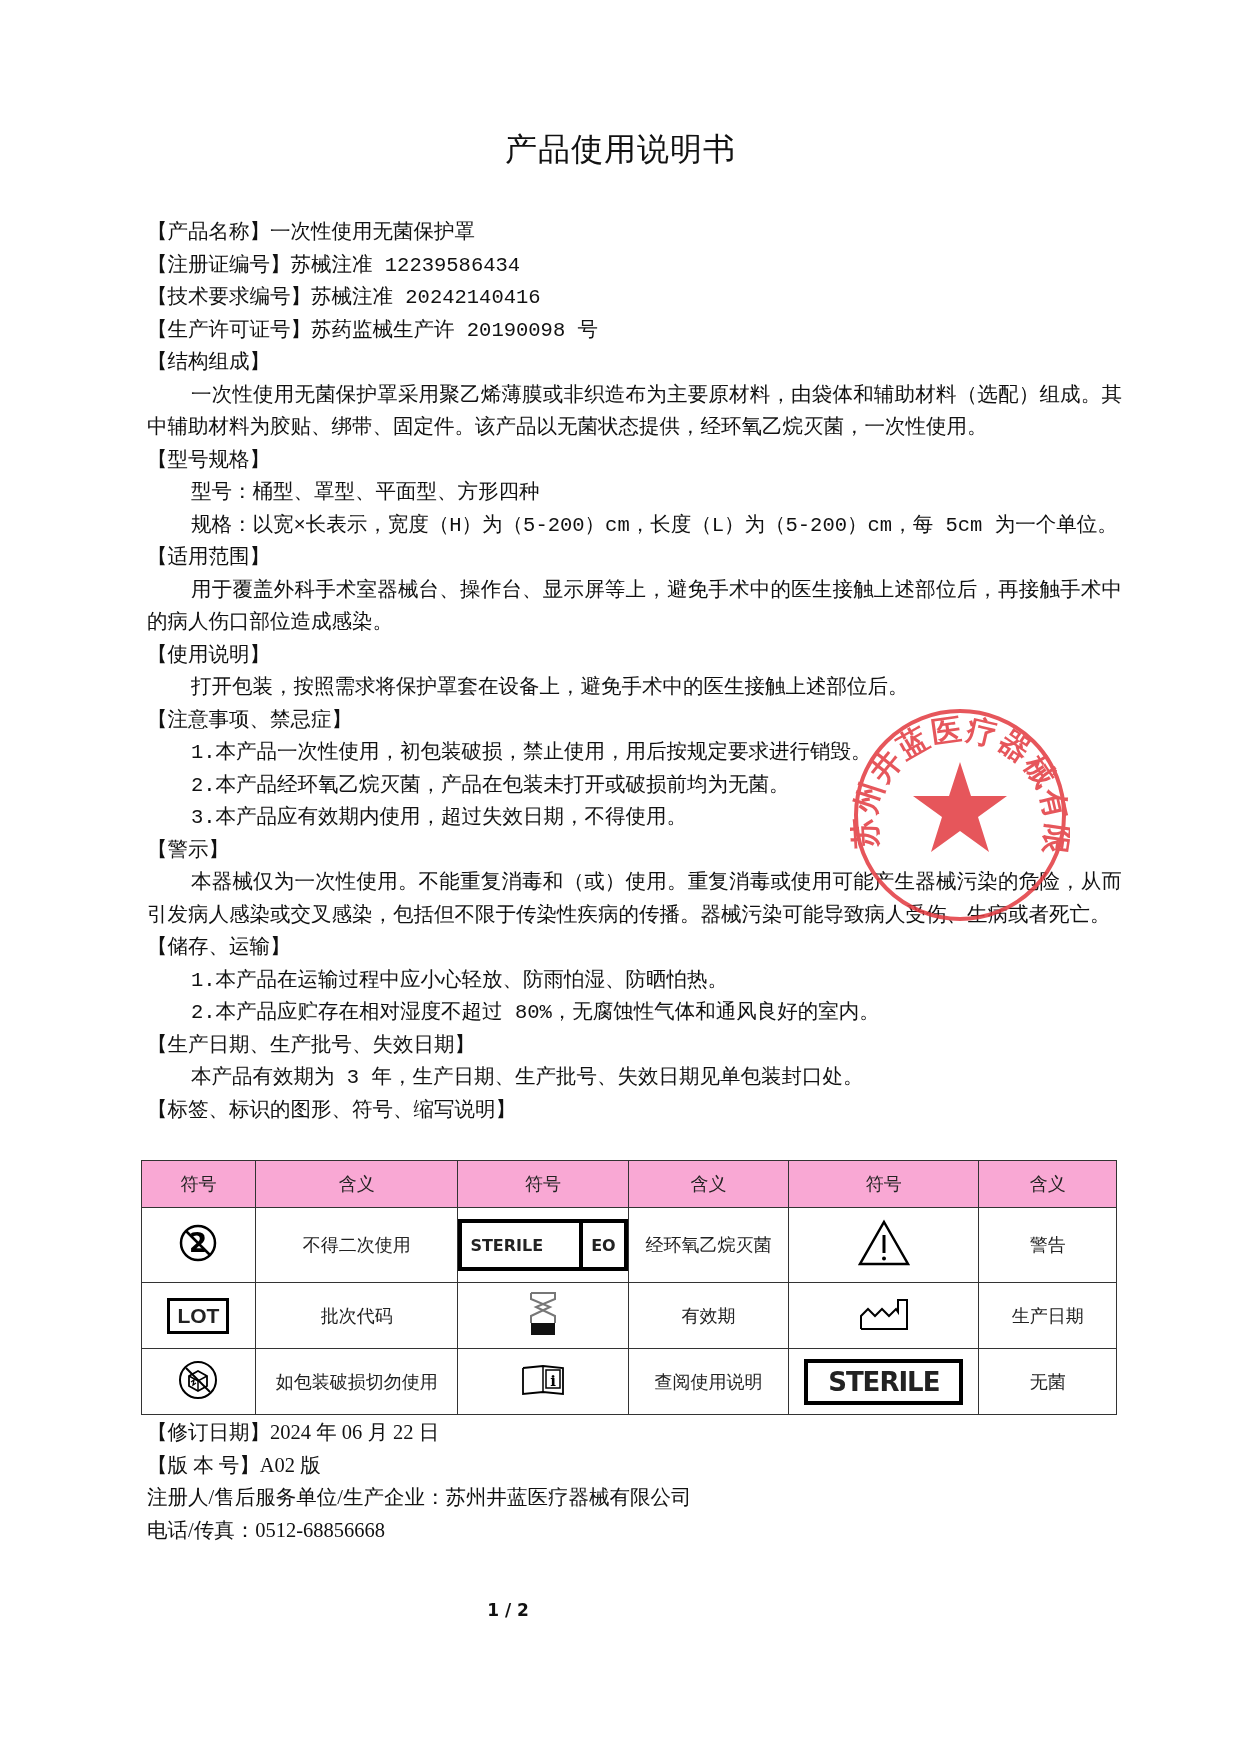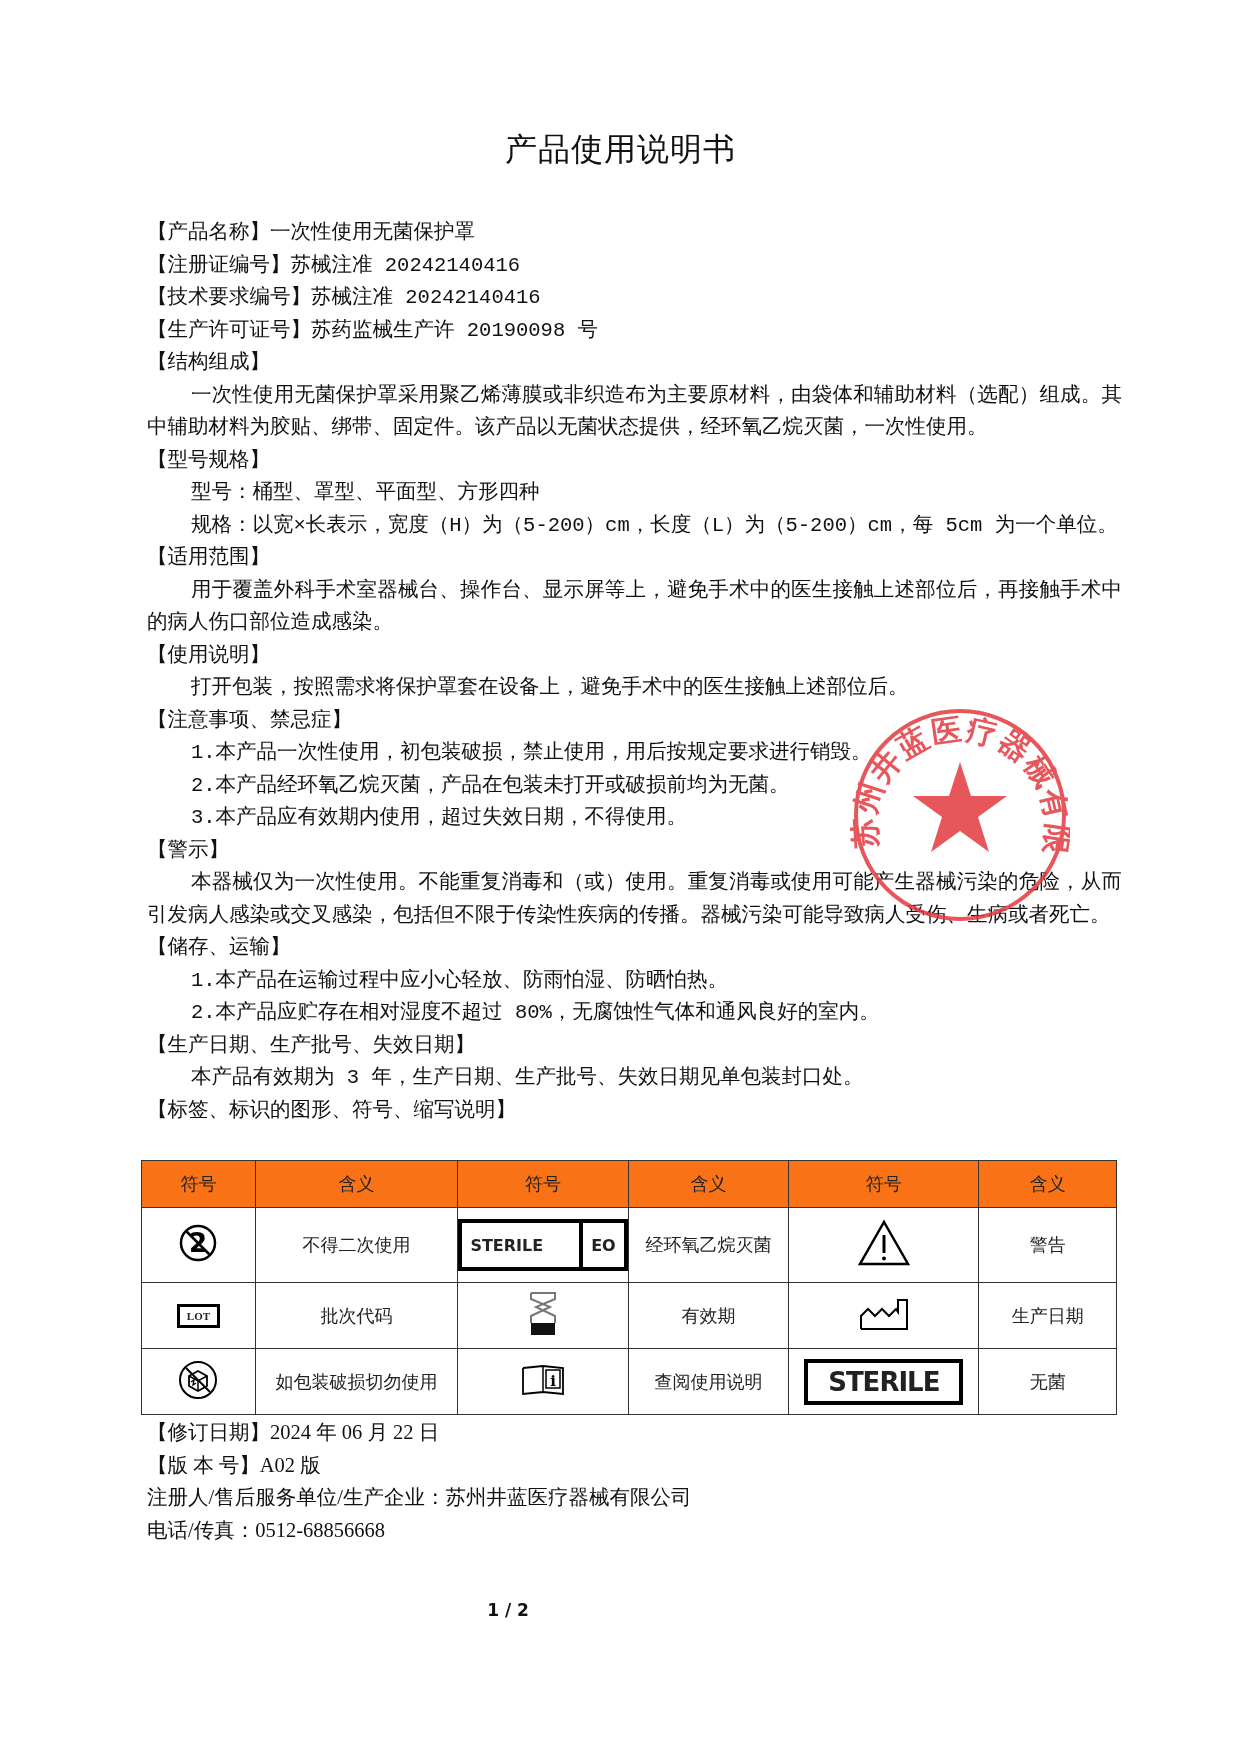--- a/index.html
+++ b/index.html
@@ -7,41 +7,41 @@
          font-family:"Liberation Serif","DejaVu Serif",serif; color:#111; }
   .title { position:absolute; top:128px; left:0; width:1241px; text-align:center;
            font-family:"DejaVu Sans","Liberation Sans",sans-serif; font-size:32px; letter-spacing:1px; }
   .content { position:absolute; left:147px; top:217px; width:975px; font-size:20.5px; line-height:32.5px;font-family:Liberation Mono, monospace; }
   .line { white-space:nowrap; }
   .para { text-indent:44px; text-align:justify; }
   .ind { padding-left:44px; white-space:nowrap; }
   table.sym { position:absolute; left:141px; top:1160px; width:976px; border-collapse:collapse;
               font-family:"DejaVu Sans","Liberation Sans",sans-serif; font-size:18px; color:#222; }
   table.sym td, table.sym th { border:1.5px solid #333; text-align:center; vertical-align:middle; padding:0; font-weight:normal; }
-  table.sym th { background:#f97316; height:46px; }
+  table.sym th { background:#f9a8d4; height:46px; }
   table.sym td { height:64px; }
   .footer { position:absolute; left:147px; top:1416px; font-size:20.5px; line-height:32.5px; }
   .page { position:absolute; top:1600px; left:0; width:1016px; text-align:center;
           font-family:"DejaVu Sans","Liberation Sans",sans-serif; font-size:17px; font-weight:bold; }
   .stamp { position:absolute; left:850px; top:700px; width:220px; height:230px; opacity:0.85; pointer-events:none; }
   .box-sterile-eo { display:inline-flex; border:4px solid #000; height:44px; align-items:stretch;
                     font-family:"DejaVu Sans",sans-serif; font-weight:bold; font-size:16px; }
   .box-sterile-eo span { display:flex; align-items:center; padding:0 8px; }
   .box-sterile-eo span + span { border-left:4px solid #000;margin-left:28px; }
-  .box-lot { display:inline-block; border:3px solid #000; padding:3px 7px; font-family:Liberation Serif, serif; font-weight:bold; font-size:11px; }
+  .box-lot { display:inline-block; border:3px solid #000; padding:3px 7px; font-family:Liberation Sans, sans-serif; font-weight:bold; font-size:21px; }
   .box-sterile { display:inline-block; border:4px solid #000; padding:4px 20px; font-family:"DejaVu Sans",sans-serif; font-weight:bold; font-size:26px; letter-spacing:-1px; }
 </style>
 </head>
 <body>
 
 <div class="title">产品使用说明书</div>
 
 <div class="content">
   <div class="line">【产品名称】一次性使用无菌保护罩</div>
-  <div class="line">【注册证编号】苏械注准 20242140416</div>
+  <div class="line">【注册证编号】苏械注准 12239586434</div>
   <div class="line">【技术要求编号】苏械注准 20242140416</div>
   <div class="line">【生产许可证号】苏药监械生产许 20190098 号</div>
 
   <div class="line">【结构组成】</div>
   <div class="para">一次性使用无菌保护罩采用聚乙烯薄膜或非织造布为主要原材料，由袋体和辅助材料（选配）组成。其中辅助材料为胶贴、绑带、固定件。该产品以无菌状态提供，经环氧乙烷灭菌，一次性使用。</div>
 
   <div class="line">【型号规格】</div>
   <div class="ind">型号：桶型、罩型、平面型、方形四种</div>
   <div class="para">规格：以宽×长表示，宽度（H）为（5-200）cm，长度（L）为（5-200）cm，每 5cm 为一个单位。</div>
 

